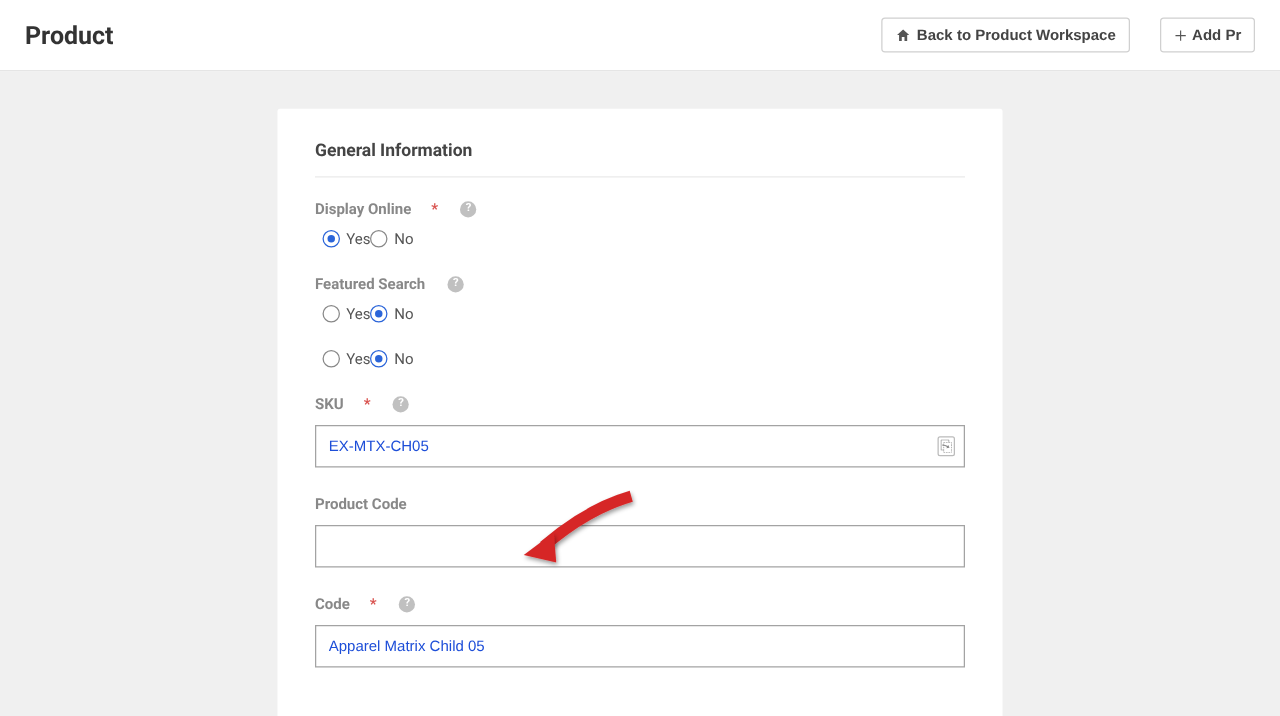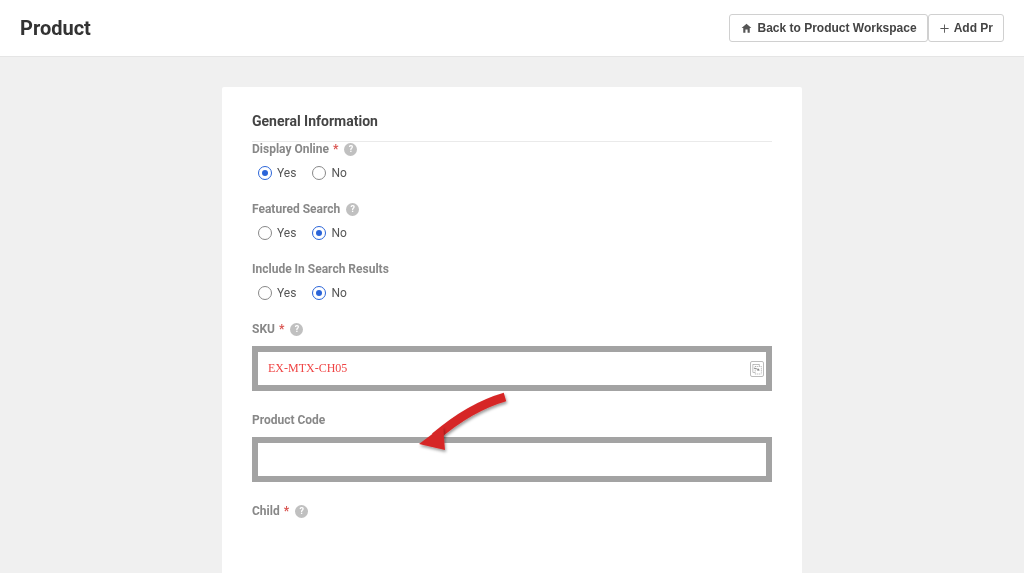--- a/index.html
+++ b/index.html
@@ -24,21 +24,21 @@
       justify-content: space-between;
       border-bottom: 1px solid #e5e5e5;
     }
     .page-title {
       font-size: 20px;
       font-weight: 700;
       color: #333;
     }
     .header-actions {
       display: flex;
-      gap: 0;
+      gap: 24px;
     }
     .btn {
       background: #fff;
       border: 1px solid #d0d0d0;
       border-radius: 3px;
       padding: 6px 10px;
       font-size: 12px;
       font-weight: 600;
       color: #444;
       cursor: pointer;
@@ -62,53 +62,53 @@
       width: 580px;
       padding: 26px 30px 40px 30px;
       border-radius: 2px;
     }
     .section-title {
       font-size: 14px;
       font-weight: 700;
       color: #444;
       padding-bottom: 12px;
       border-bottom: 1px solid #eaeaea;
+      margin-bottom: 18px;
     }
     .field-group {
       margin-bottom: 22px;
     }
     .field-label {
       font-size: 12px;
       font-weight: 700;
       color: #888;
       margin-bottom: 10px;
       display: flex;
       align-items: center;
-      gap: 4px;
+      gap: 16px;
     }
     .required-star {
       color: #d9534f;
       font-weight: 700;
     }
     .help-icon {
       display: inline-flex;
       width: 13px;
       height: 13px;
       border-radius: 50%;
       background: #c0c0c0;
       color: #fff;
       font-size: 9px;
       font-weight: 700;
       align-items: center;
       justify-content: center;
       margin-left: 2px;
     }
     .radio-row {
       display: flex;
-      gap: 16px;
       padding-left: 6px;
     }
     .radio-option {
       display: inline-flex;
       align-items: center;
       gap: 5px;
       font-size: 12px;
       color: #555;
       cursor: pointer;
     }
@@ -126,27 +126,26 @@
       border-color: #2b65d9;
     }
     .radio-dot {
       width: 6px;
       height: 6px;
       background: #2b65d9;
       border-radius: 50%;
     }
     .text-input {
       width: 100%;
-      border: 6px solid #a3a3a3;
+      border: 1px solid #a3a3a3;
       padding: 9px 10px;
       font-size: 12px;
-      color: #ef4444;
+      color: #1d4ed8;
       background: #fff;
       outline: none;
-      font-family: Liberation Serif, serif;
     }
     .input-wrapper {
       position: relative;
     }
     .input-end-icon {
       position: absolute;
       right: 8px;
       top: 50%;
       transform: translateY(-50%);
       color: #888;
@@ -229,23 +228,20 @@
         <label class="radio-option">
           <span class="radio-circle selected">
               <span class="radio-dot"></span>
             </span>
           <span>No</span>
         </label>
       </div>
     </div>
 
     <div class="field-group">
-      <div class="field-label">
-        <span>Include In Search Results</span>
-      </div>
       <div class="radio-row">
         <label class="radio-option">
           <span class="radio-circle"></span>
           <span>Yes</span>
         </label>
         <label class="radio-option">
           <span class="radio-circle selected">
               <span class="radio-dot"></span>
             </span>
           <span>No</span>
@@ -267,24 +263,25 @@
 
     <div class="field-group">
       <div class="field-label">
         <span>Product Code</span>
       </div>
       <input type="text" class="text-input" value="" style="">
     </div>
 
     <div class="field-group">
       <div class="field-label">
-        <span>Child</span>
+        <span>Code</span>
         <span class="required-star">*</span>
         <span class="help-icon">?</span>
       </div>
+      <input type="text" class="text-input" value="Apparel Matrix Child 05" style="">
     </div>
 
   </div>
 </div>
 
 <div class="annotation-arrow">
   <svg width="100" height="70" viewBox="0 0 100 70">
     <defs>
       <filter id="shadow" x="-20%" y="-20%" width="140%" height="140%">
         <feDropShadow dx="1" dy="2" stdDeviation="1.5" flood-opacity="0.4"></feDropShadow>

